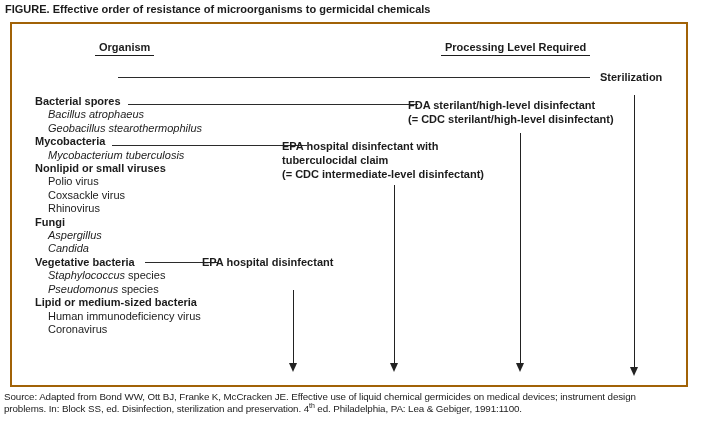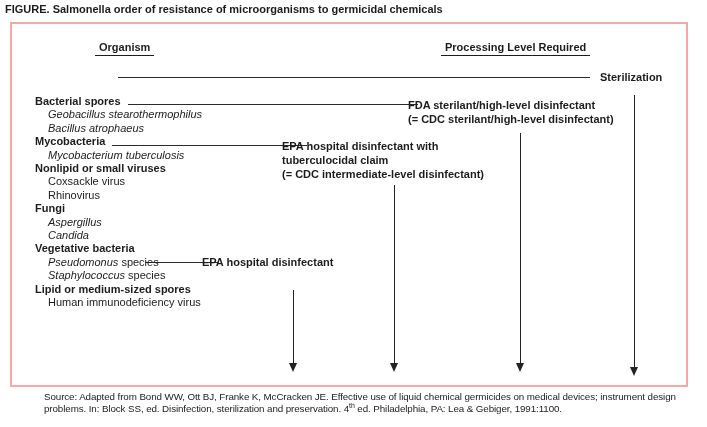--- a/index.html
+++ b/index.html
@@ -2,21 +2,21 @@
 <html><head>
 <meta charset="utf-8">
 <style>
   html,body { margin:0; padding:0; }
   body {
     width:707px; height:427px; background:#ffffff; position:relative;
     font-family:"Liberation Sans", sans-serif; color:#1c1c1c; overflow:hidden;
   }
   .abs { position:absolute; }
   #fig-title { left:5px; top:3px; font-size:11px; font-weight:bold; white-space:nowrap; }
-  #fig-box { left:10px; top:22px; width:674px; height:361px; border:2px solid #fca5a5; background:#fff; }
+  #fig-box { left:10px; top:22px; width:674px; height:361px; border:2px solid #a16207; background:#fff; }
   .col-hdr { font-size:11px; font-weight:bold; white-space:nowrap;
              border-bottom:1px solid #1c1c1c; padding:0 4px 2px 4px; }
   #org-hdr  { left:83px;  top:17px; }
   #proc-hdr { left:429px; top:17px; }
   .hline { height:1px; background:#2b2b2b; }
   #ster-line { left:106px; top:53px;  width:472px; }
   #bs-line   { left:116px; top:80px;  width:290px; }
   #myco-line { left:100px; top:121px; width:195px; }
   #veg-line  { left:133px; top:238px; width:73px; }
   #org-list { left:23px; top:71px; font-size:11px; line-height:13.4px; white-space:nowrap; }
@@ -32,57 +32,59 @@
   .arrow { width:9px; }
   .arrow .shaft { position:absolute; left:50%; top:0; bottom:7px; width:1.5px; margin-left:-0.75px; background:#222; }
   .arrow .head  { position:absolute; left:50%; bottom:0; margin-left:-4.5px; width:0; height:0;
                   border-left:4.5px solid transparent; border-right:4.5px solid transparent;
                   border-top:9px solid #222; }
   #arrow-low  { left:277px; top:266px; height:82px; }
   #arrow-tb   { left:378px; top:161px; height:187px; }
   #arrow-fda  { left:504px; top:109px; height:239px; }
   #arrow-ster { left:618px; top:71px;  height:281px; }
   #source-note { left:4px; top:391px; font-size:9.8px; line-height:12.3px;
-                 letter-spacing:-0.1px; white-space:nowrap; color:#222;margin-left:40px; }
+                 letter-spacing:-0.1px; white-space:nowrap; color:#222; }
   #source-note sup { font-size:7px; line-height:0; }
 </style>
 </head>
 <body>
 
-<div class="abs" id="fig-title">FIGURE. Salmonella order of resistance of microorganisms to germicidal chemicals</div>
+<div class="abs" id="fig-title">FIGURE. Effective order of resistance of microorganisms to germicidal chemicals</div>
 
 <div class="abs" id="fig-box">
 
   <div class="abs col-hdr" id="org-hdr">Organism</div>
   <div class="abs col-hdr" id="proc-hdr">Processing Level Required</div>
 
   <div class="abs hline" id="ster-line"></div>
   <div class="abs proc-label" id="ster-label">Sterilization</div>
 
   <div class="abs hline" id="bs-line"></div>
   <div class="abs hline" id="myco-line"></div>
   <div class="abs hline" id="veg-line"></div>
 
   <div class="abs" id="org-list">
     <div class="org-cat">Bacterial spores</div>
+    <div class="org-sub"><span class="it">Bacillus atrophaeus</span><span></span></div>
     <div class="org-sub"><span class="it">Geobacillus stearothermophilus</span><span></span></div>
-    <div class="org-sub"><span class="it">Bacillus atrophaeus</span><span></span></div>
     <div class="org-cat">Mycobacteria</div>
     <div class="org-sub"><span class="it">Mycobacterium tuberculosis</span><span></span></div>
     <div class="org-cat">Nonlipid or small viruses</div>
+    <div class="org-sub"><span class="it"></span><span>Polio virus</span></div>
     <div class="org-sub"><span class="it"></span><span>Coxsackle virus</span></div>
     <div class="org-sub"><span class="it"></span><span>Rhinovirus</span></div>
     <div class="org-cat">Fungi</div>
     <div class="org-sub"><span class="it">Aspergillus</span><span></span></div>
     <div class="org-sub"><span class="it">Candida</span><span></span></div>
     <div class="org-cat">Vegetative bacteria</div>
+    <div class="org-sub"><span class="it">Staphylococcus</span><span> species</span></div>
     <div class="org-sub"><span class="it">Pseudomonus</span><span> species</span></div>
-    <div class="org-sub"><span class="it">Staphylococcus</span><span> species</span></div>
-    <div class="org-cat">Lipid or medium-sized spores</div>
+    <div class="org-cat">Lipid or medium-sized bacteria</div>
     <div class="org-sub"><span class="it"></span><span>Human immunodeficiency virus</span></div>
+    <div class="org-sub"><span class="it"></span><span>Coronavirus</span></div>
   </div>
 
   <div class="abs proc-block" id="fda-block">
     <div>FDA sterilant/high-level disinfectant</div>
     <div>(= CDC sterilant/high-level disinfectant)</div>
   </div>
 
   <div class="abs proc-block" id="epa-tb-block">
     <div>EPA hospital disinfectant with</div>
     <div>tuberculocidal claim</div>

